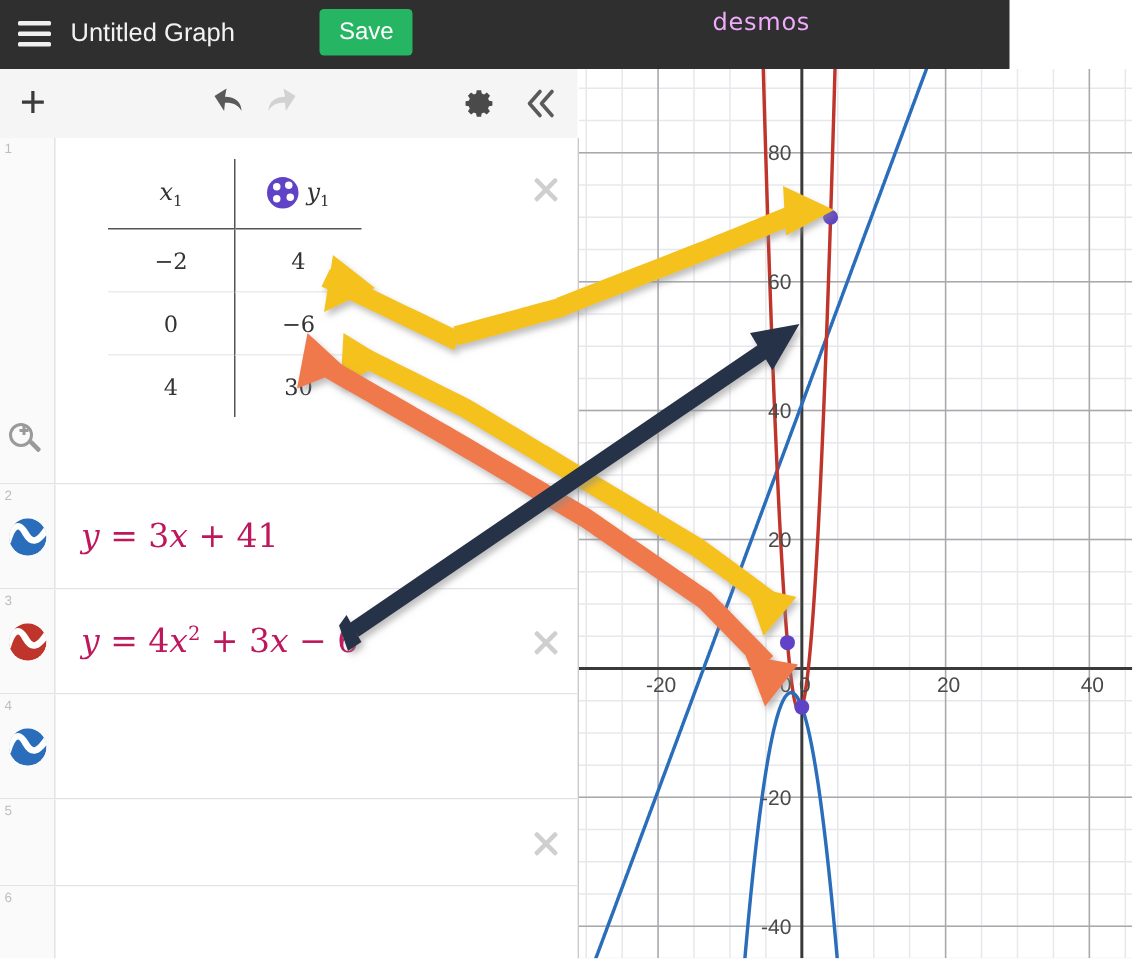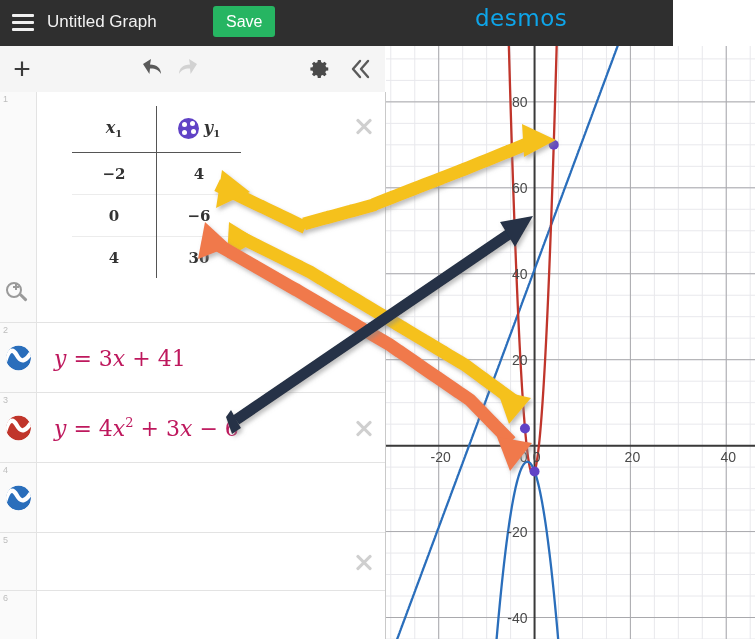--- a/index.html
+++ b/index.html
@@ -13,21 +13,21 @@
 
   
   #topbar{position:absolute;left:0;top:0;width:673px;height:46px;background:#2f2f2f;}
   #hamburger{position:absolute;left:10px;top:12px;width:26px;height:22px;cursor:pointer;}
   #hamburger i{position:absolute;left:2px;width:22px;height:3px;background:#f0f0f0;border-radius:1px;display:block;}
   #hamburger i:nth-child(1){top:2px;}
   #hamburger i:nth-child(2){top:9px;}
   #hamburger i:nth-child(3){top:16px;}
   #graph-title{position:absolute;left:47px;top:9px;color:#f2f2f2;font-size:17px;line-height:26px;white-space:nowrap;}
   #save-btn{position:absolute;left:172px;top:6px;height:31px;padding:0 13px;background:#26b562;color:#fff;border:none;border-radius:3px;font-size:16px;font-family:"Liberation Sans",sans-serif;line-height:31px;cursor:pointer;margin-left:41px;}
-  #brand{position:absolute;left:475px;top:5px;color:#0ea5e9;font-size:23px;letter-spacing:.5px;font-family:"DejaVu Sans",sans-serif;}
+  #brand{position:absolute;left:475px;top:5px;color:#f0abfc;font-size:16px;letter-spacing:.5px;font-family:"DejaVu Sans",sans-serif;}
 
   
   #exp-toolbar{position:absolute;left:0;top:46px;width:385px;height:46px;background:#f5f5f5;border-bottom:1px solid #d6d6d6;}
   .tb-btn{position:absolute;top:0;height:46px;display:flex;align-items:center;justify-content:center;cursor:pointer;}
   #btn-add{left:4px;width:36px;font-size:30px;color:#3b3b3b;font-weight:300;line-height:30px;}
   #btn-undo{left:130px;width:40px;}
   #btn-redo{left:170px;width:40px;}
   #btn-settings{left:302px;width:36px;}
   #btn-collapse{left:341px;width:40px;font-size:25px;color:#5a5a5a;}
 
@@ -48,21 +48,21 @@
   
   .magnifier{position:absolute;left:6px;top:190px;width:24px;height:24px;cursor:pointer;}
   .magnifier .lens{position:absolute;left:0;top:0;width:16px;height:16px;border:2px solid #9a9a9a;border-radius:50%;box-sizing:border-box;}
   .magnifier .hdl{position:absolute;left:13px;top:14px;width:9px;height:2.5px;background:#9a9a9a;transform:rotate(45deg);border-radius:1px;}
   .magnifier .pv{position:absolute;left:7px;top:4px;width:6px;height:2px;background:#9a9a9a;}
   .magnifier .ph{position:absolute;left:9px;top:2px;width:2px;height:6px;background:#9a9a9a;}
 
   
   .dtable{position:absolute;left:35px;top:14px;font-family:"DejaVu Serif",serif;color:#333;}
   .dtable table{border-collapse:collapse;}
-  .dtable th,.dtable td{width:82px;height:39px;text-align:center;font-weight:bold;font-size:16px;font-style:italic;}
+  .dtable th,.dtable td{width:82px;height:39px;text-align:center;font-weight:normal;font-size:16px;font-style:italic;}
   .dtable td{font-style:normal;font-size:15px;border-top:1px solid #ececec;}
   .dtable .hdrrow th{border-bottom:1.4px solid #555;height:44px;}
   .dtable .colsep{border-left:1.2px solid #555;}
   .dtable .hdrlbl{font-style:italic;}
   .dtable sub{font-size:10px;font-style:normal;}
   .dot-icon{display:inline-block;vertical-align:middle;width:21px;height:21px;border-radius:50%;background:#6042c6;position:relative;margin-right:5px;}
   .dot-icon s{position:absolute;width:5px;height:5px;border-radius:50%;background:#fff;display:block;}
   .dot-icon s:nth-child(1){left:4px;top:4px;}
   .dot-icon s:nth-child(2){left:12px;top:3px;}
   .dot-icon s:nth-child(3){left:4px;top:12px;}

